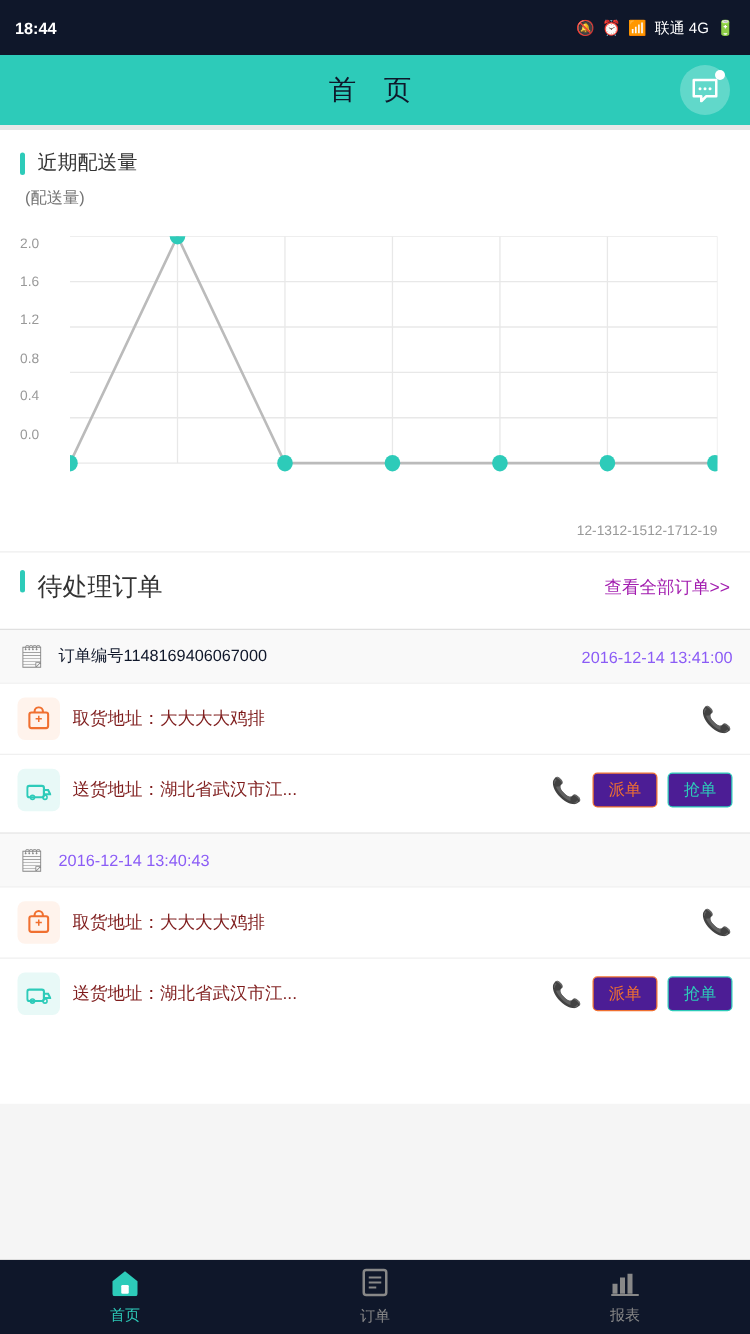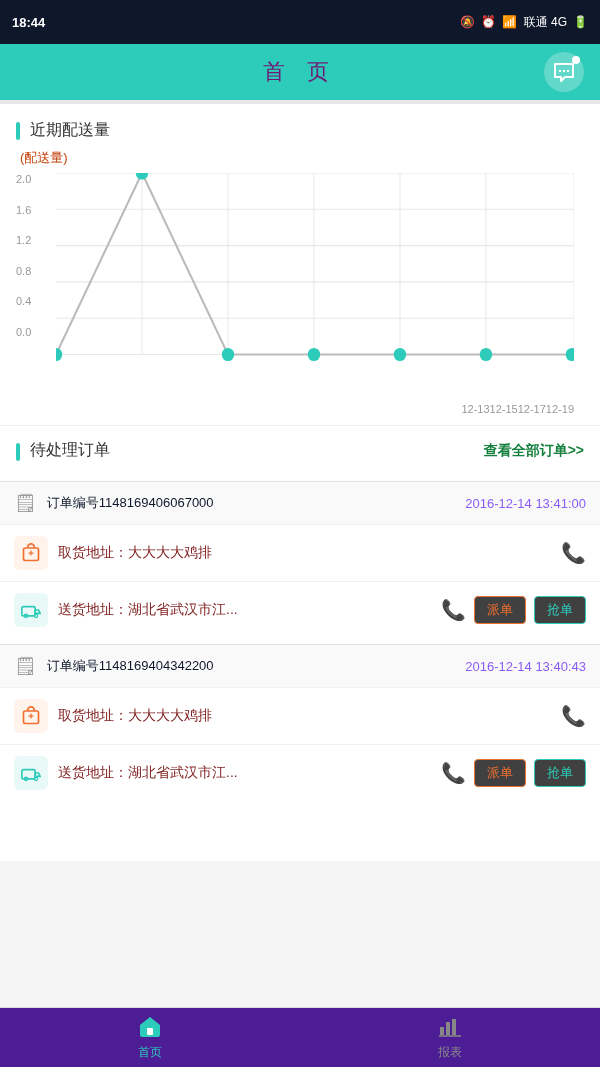--- a/index.html
+++ b/index.html
@@ -30,21 +30,21 @@
     
     .header {
       background: #2dcbb9;
       height: 56px;
       display: flex;
       align-items: center;
       justify-content: center;
       position: relative;
     }
     .header-title {
-      color: #701a75;
+      color: #0f172a;
       font-size: 22px;
       letter-spacing: 8px;
       font-weight: 400;
     }
     .header-chat-btn {
       position: absolute;
       right: 16px;
       top: 50%;
       transform: translateY(-50%);
       background: rgba(255,255,255,0.25);
@@ -98,23 +98,23 @@
       margin-right: 10px;
       flex-shrink: 0;
     }
 
     
     .chart-container {
       padding: 8px 0;
       background: white;
     }
     .chart-label {
-      color: #c2410c;
+      color: #737373;
       font-size: 13px;
-      margin-bottom: 6px;
+      margin-bottom: 22px;
       margin-left: 4px;
     }
     .chart-wrap {
       position: relative;
       height: 220px;
       margin-left: 40px;
       margin-right: 10px;
     }
     .chart-svg {
       width: 100%;
@@ -125,29 +125,28 @@
     .orders-header {
       display: flex;
       align-items: center;
       justify-content: space-between;
       padding: 14px 16px;
       background: white;
       border-top: 1px solid #eee;
     }
     .orders-title {
       display: flex;
-      align-items: flex-end;
-      font-size: 16px;
+      align-items: flex-start;
+      font-size: 20px;
       color: #333;
     }
     .orders-view-all {
-      color: #15803d;
+      color: #a21caf;
       font-size: 14px;
       cursor: pointer;
-      font-weight: bold;
     }
 
     
     .order-card {
       background: white;
       margin-top: 6px;
       border-top: 1px solid #e0e0e0;
     }
     .order-header-row {
       display: flex;
@@ -204,39 +203,39 @@
       color: #aaa;
       font-size: 20px;
       cursor: pointer;
     }
     .action-btn {
       border: 1.5px solid;
       border-radius: 4px;
       padding: 4px 12px;
       font-size: 13px;
       cursor: pointer;
-      background: #404040;
+      background: #4c1d95;
     }
     .btn-assign {
       border-color: #f07030;
       color: #f07030;
     }
     .btn-grab {
       border-color: #2dcbb9;
       color: #2dcbb9;
     }
 
     
     .bottom-nav {
       position: fixed;
       bottom: 0;
       left: 0;
       width: 600px;
       height: 60px;
-      background: #4c1d95;
+      background: #0f172a;
       border-top: 1px solid #ddd;
       display: flex;
       align-items: stretch;
     }
     .nav-item {
       flex: 1;
       display: flex;
       flex-direction: column;
       align-items: center;
       justify-content: center;
@@ -383,21 +382,20 @@
         <span class="call-btn">📞</span>
         <button class="action-btn btn-assign">派单</button>
         <button class="action-btn btn-grab">抢单</button>
       </div>
     </div>
   </div>
 
   <div class="order-card">
     <div class="order-header-row">
       <span class="order-doc-icon">🗒</span>
-      <span class="order-id">订单编号1148169404342200</span>
       <span class="order-time">2016-12-14 13:40:43</span>
     </div>
     <div class="order-row">
       <div class="order-row-icon icon-pickup">
         <svg width="20" height="20" viewBox="0 0 24 24" fill="none">
           <rect x="3" y="6" width="18" height="15" rx="2" stroke="#f07030" stroke-width="2"></rect>
           <path d="M16 6V5a4 4 0 00-8 0v1" stroke="#f07030" stroke-width="2"></path>
           <path d="M9 12h6M12 9v6" stroke="#f07030" stroke-width="1.5"></path>
         </svg>
       </div>
@@ -428,20 +426,31 @@
 
 <div class="bottom-nav">
   <div class="nav-item active">
     <span class="nav-icon">
       <svg width="24" height="22" viewBox="0 0 24 22" fill="none">
         <path d="M2 10L12 2l10 8v10a2 2 0 01-2 2H4a2 2 0 01-2-2V10z" fill="#2dcbb9"></path>
         <rect x="9" y="13" width="6" height="7" rx="1" fill="white"></rect>
       </svg>
     </span>
     <span class="nav-label" style="color:#2dcbb9;">首页</span>
+  </div>
+  <div class="nav-item">
+    <span class="nav-icon">
+      <svg width="22" height="24" viewBox="0 0 22 24" fill="none">
+        <rect x="2" y="2" width="18" height="20" rx="2" stroke="#888" stroke-width="2"></rect>
+        <line x1="6" y1="8" x2="16" y2="8" stroke="#888" stroke-width="1.5"></line>
+        <line x1="6" y1="12" x2="16" y2="12" stroke="#888" stroke-width="1.5"></line>
+        <line x1="6" y1="16" x2="12" y2="16" stroke="#888" stroke-width="1.5"></line>
+      </svg>
+    </span>
+    <span class="nav-label">订单</span>
   </div>
   <div class="nav-item">
     <span class="nav-icon">
       <svg width="24" height="22" viewBox="0 0 24 22" fill="none">
         <rect x="2" y="12" width="4" height="8" fill="#888"></rect>
         <rect x="8" y="7" width="4" height="13" fill="#888"></rect>
         <rect x="14" y="4" width="4" height="16" fill="#888"></rect>
         <line x1="1" y1="21" x2="23" y2="21" stroke="#888" stroke-width="1.5"></line>
       </svg>
     </span>

